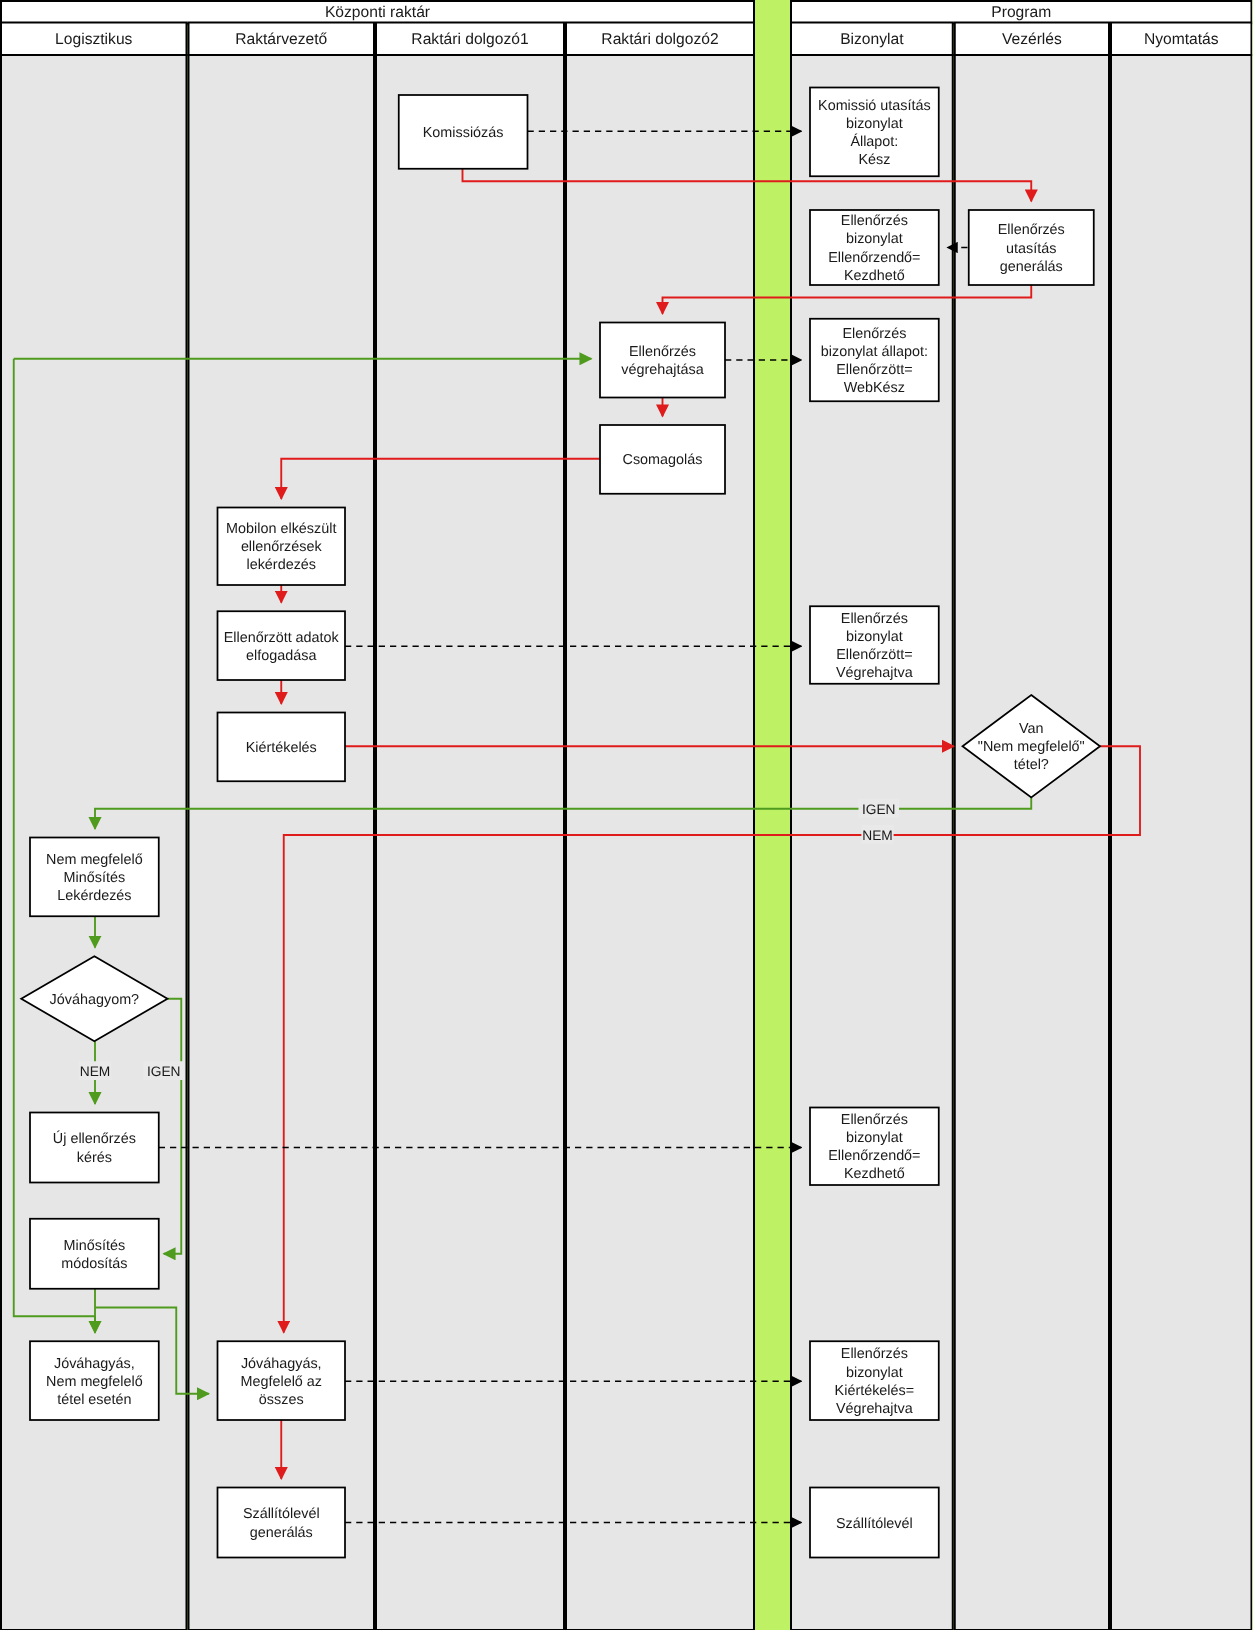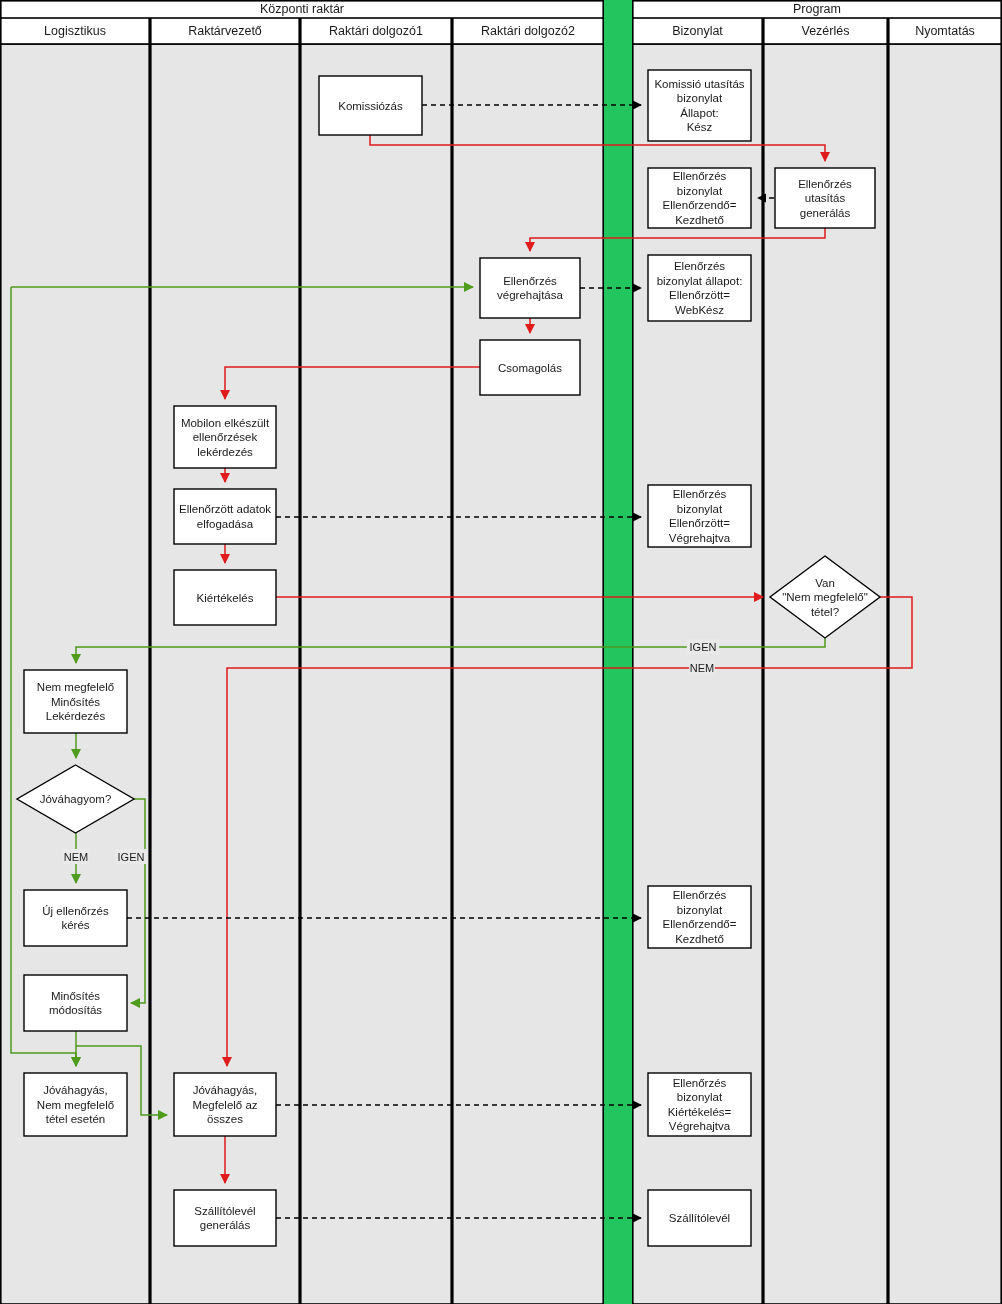--- a/index.html
+++ b/index.html
@@ -1,17 +1,17 @@
 <!DOCTYPE html>
 <html><head>
 <meta charset="utf-8">
 <style>
   html,body{margin:0;padding:0;background:#ffffff;}
   body{font-family:"Liberation Sans","DejaVu Sans",sans-serif;}
-  #stage{position:relative;width:1002px;height:1304px;overflow:hidden;background:#22c55e;}
+  #stage{position:relative;width:1002px;height:1304px;overflow:hidden;background:#bef264;}
   svg.layer{position:absolute;left:0;top:0;width:1002px;height:1304px;}
   .lane-fill{fill:#e6e6e6;stroke:#000000;stroke-width:1.6;}
   .hdr-cell{fill:#ffffff;stroke:#000000;stroke-width:1.6;}
   .hdr-text{font-family:"Liberation Sans","DejaVu Sans",sans-serif;font-size:12.5px;fill:#1a1a1a;text-anchor:middle;dominant-baseline:middle;}
   .grp-text{font-family:"Liberation Sans","DejaVu Sans",sans-serif;font-size:12.5px;fill:#1a1a1a;text-anchor:middle;dominant-baseline:middle;}
   .node-box{fill:#ffffff;stroke:#000000;stroke-width:1.4;}
   .node-dia{fill:#ffffff;stroke:#000000;stroke-width:1.4;}
   .node-text{font-family:"Liberation Sans","DejaVu Sans",sans-serif;font-size:11.5px;fill:#1a1a1a;text-anchor:middle;}
   .edge-red{fill:none;stroke:#e01b1b;stroke-width:1.5;}
   .edge-green{fill:none;stroke:#4f9b1e;stroke-width:1.5;}

